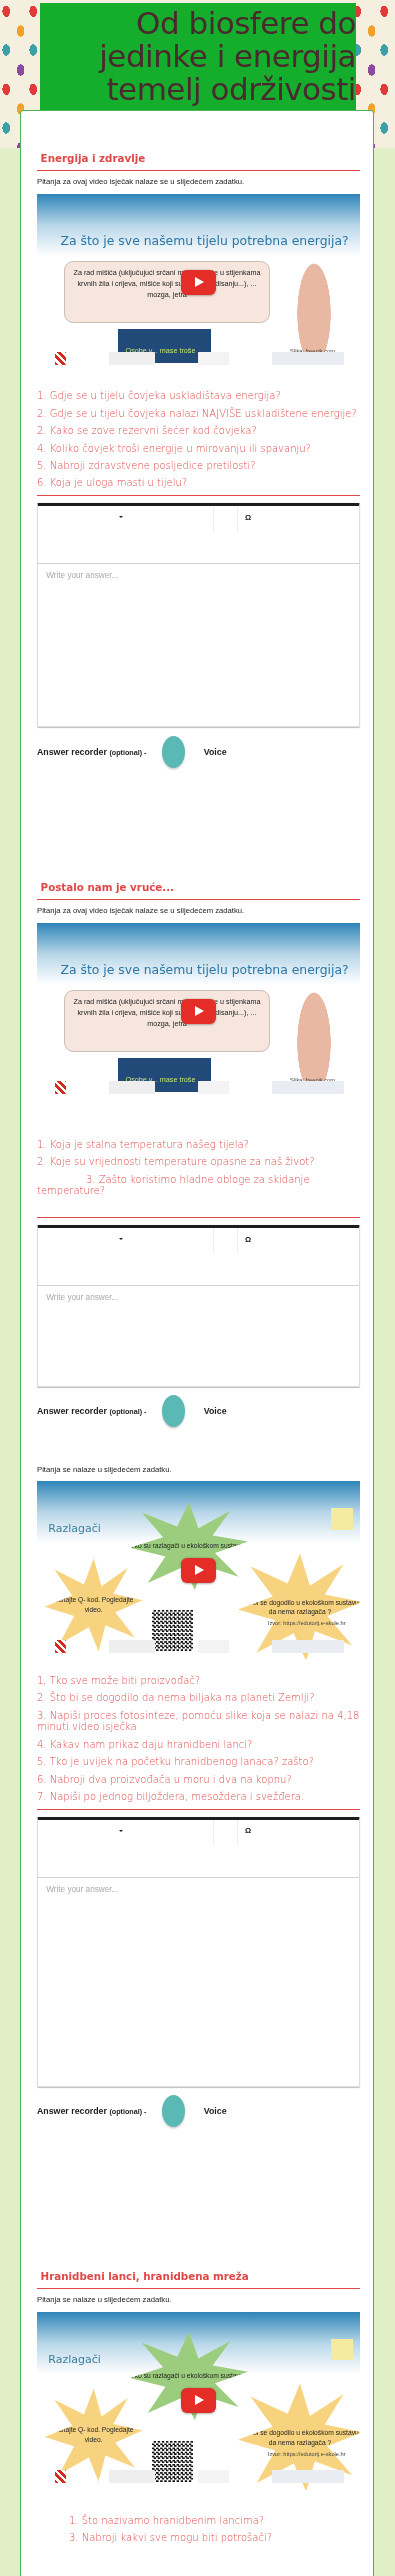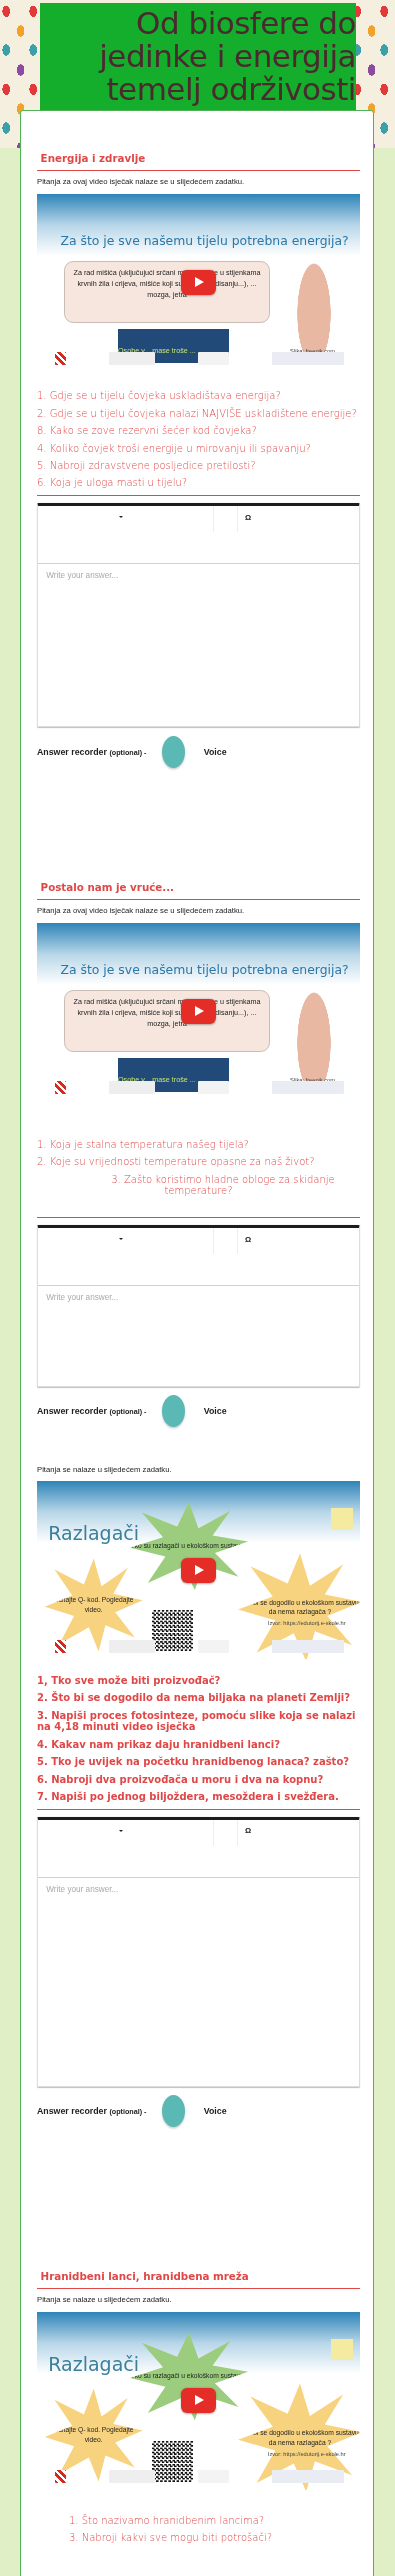--- a/index.html
+++ b/index.html
@@ -62,22 +62,22 @@
     font-family: "DejaVu Sans", sans-serif;
     margin-left: 8px;
   }
   .video .bubble-a {
     position: absolute; left: 27px; top: 67px; width: 206px; height: 62px;
     background: #f6e6de; border: 1px solid #c9bdb6; border-radius: 9.3px;
     font-size: 7.2px; color: #222; text-align: center; padding: 5.2px 8.2px; box-sizing: border-box;
     line-height: 11.3px;
   }
   .video .bubble-b {
-    position: absolute; left: 81px; top: 135px; width: 111px; height: 34px;
-    background: #214a79; color: #c8e36b; font-size: 7.2px; padding-top: 17px; box-sizing: border-box;
+    position: absolute; left: 81px; top: 135px; width: 93px; height: 34px;
+    background: #214a79; color: #c8e36b; font-size: 7.2px; text-align: center; padding-top: 17px; box-sizing: border-box;
   }
   .video .body-fig {
     position: absolute; right: 19.6px; top: 49px; width: 52px; height: 129px;
     background: radial-gradient(ellipse 20.6px 62px at 50% 55%, #e8b8a2 80%, transparent 82%);
   }
   .video .credit {
     position: absolute; right: 25px; top: 154px; font-size: 5.7px; color: #444;
   }
   .video .logos {
     position: absolute; left: 18px; bottom: 4.1px; width: 289px; height: 17.5px;
@@ -93,21 +93,21 @@
     margin-left: -17.5px; margin-top: -12.4px;
     background: #e52d27; border-radius: 6.2px;
     box-shadow: 0 0.5px 2.1px rgba(0,0,0,.3);
     cursor: pointer;
   }
   .play::after {
     content: ""; position: absolute; left: 14px; top: 7.2px;
     border-left: 9.3px solid #fff; border-top: 5.2px solid transparent; border-bottom: 5.2px solid transparent;
   }
   
-  .raz-title { position: absolute; left: 11.3px; top: 41px; font-size: 19px; color: #3c7f9a; font-family: "DejaVu Sans", sans-serif; }
+  .raz-title { position: absolute; left: 11.3px; top: 41px; font-size: 11px; color: #3c7f9a; font-family: "DejaVu Sans", sans-serif; }
   .star { position: absolute; display: flex; align-items: center; justify-content: center; text-align: center; font-size: 6.7px; color: #222; line-height: 9.8px;
     clip-path: polygon(50% 0%,58% 30%,85% 10%,70% 38%,100% 45%,72% 58%,92% 85%,62% 72%,55% 100%,45% 74%,15% 92%,30% 62%,0% 52%,28% 40%,10% 12%,40% 28%);
   }
   .star.green { background: #9ccc7e; left: 93px; top: 20.6px; width: 118px; height: 88px; }
   .star.yellow-l { background: #f8d37f; left: 7.7px; top: 77px; width: 98px; height: 93px; }
   .star.yellow-r { background: #f8d37f; left: 201px; top: 72px; width: 124px; height: 108px; }
   .qr { position: absolute; left: 115px; top: 129px; width: 41px; height: 41px;
     background: repeating-conic-gradient(#111 0 25%, #fff 0 50%) 0 0/4.1px 4.1px; }
   .raz-credit { position: absolute; right: 14.4px; top: 139px; font-size: 5.7px; color: #444; }
   .raz-logo { position: absolute; right: 7.2px; top: 27px; width: 21.6px; height: 21.6px; background: #f4eaa0; }
@@ -165,21 +165,21 @@
         <div class="logo hr"></div>
         <div class="logo a"></div>
         <div class="logo b"></div>
         <div class="logo c"></div>
       </div>
       <div class="play"></div>
     </div>
     <div class="questions" style="margin-top:18.5px;">
       <p>1. Gdje se u tijelu čovjeka uskladištava energija?</p>
       <p>2. Gdje se u tijelu čovjeka nalazi NAJVIŠE uskladištene energije?</p>
-      <p>8. Kako se zove rezervni šećer kod čovjeka?</p>
+      <p>2. Kako se zove rezervni šećer kod čovjeka?</p>
       <p>4. Koliko čovjek troši energije u mirovanju ili spavanju?</p>
       <p>5. Nabroji zdravstvene posljedice pretilosti?</p>
       <p>6. Koja je uloga masti u tijelu?</p>
     </div>
     <hr class="q-divider">
     <div class="editor">
       <div class="toolbar">
         <div class="dd">
             <span class="dd-arrow"></span>
           </div>
@@ -209,21 +209,21 @@
         <div class="logo hr"></div>
         <div class="logo a"></div>
         <div class="logo b"></div>
         <div class="logo c"></div>
       </div>
       <div class="play"></div>
     </div>
     <div class="questions" style="margin-top:38px;">
       <p>1. Koja je stalna temperatura našeg tijela?</p>
       <p>2. Koje su vrijednosti temperature opasne za naš život?</p>
-      <p style="text-indent:49px;text-align:center;">3. Zašto koristimo hladne obloge za skidanje temperature?</p>
+      <p style="text-indent:49px;">3. Zašto koristimo hladne obloge za skidanje temperature?</p>
     </div>
     <hr class="q-divider" style="margin-top:20.6px;">
     <div class="editor">
       <div class="toolbar">
         <div class="dd">
             <span class="dd-arrow"></span>
           </div>
         <div class="sep1"></div>
         <div class="sep2"></div>
         <span class="omega">Ω</span>
@@ -248,21 +248,21 @@
       <div class="qr"></div>
       <div class="raz-credit">Izvor: https://edutorij.e-skole.hr</div>
       <div class="logos">
         <div class="logo hr"></div>
         <div class="logo a"></div>
         <div class="logo b"></div>
         <div class="logo c"></div>
       </div>
       <div class="play"></div>
     </div>
-    <div class="questions" style="font-weight:bold;">
+    <div class="questions" style="">
       <p>1, Tko sve može biti proizvođač?</p>
       <p>2. Što bi se dogodilo da nema biljaka na planeti Zemlji?</p>
       <p>3. Napiši proces fotosinteze, pomoću slike koja se nalazi na 4,18 minuti video isječka</p>
       <p>4. Kakav nam prikaz daju hranidbeni lanci?</p>
       <p>5. Tko je uvijek na početku hranidbenog lanaca? zašto?</p>
       <p>6. Nabroji dva proizvođača u moru i dva na kopnu?</p>
       <p>7. Napiši po jednog biljoždera, mesoždera i svežđera.</p>
     </div>
     <hr class="q-divider">
     <div class="editor">

